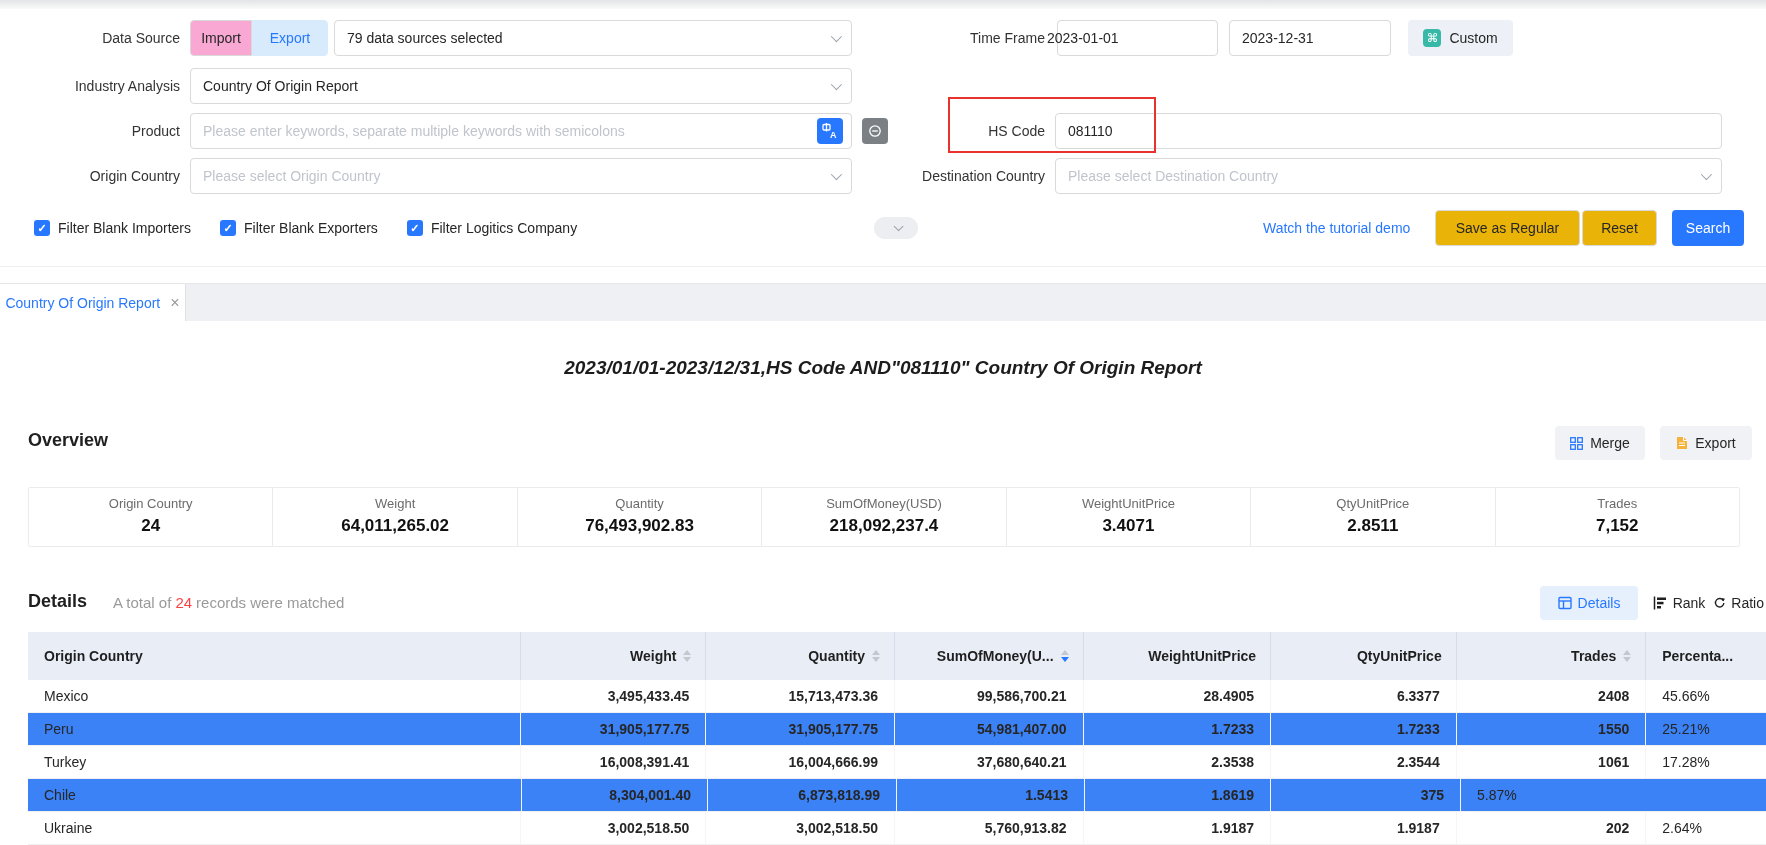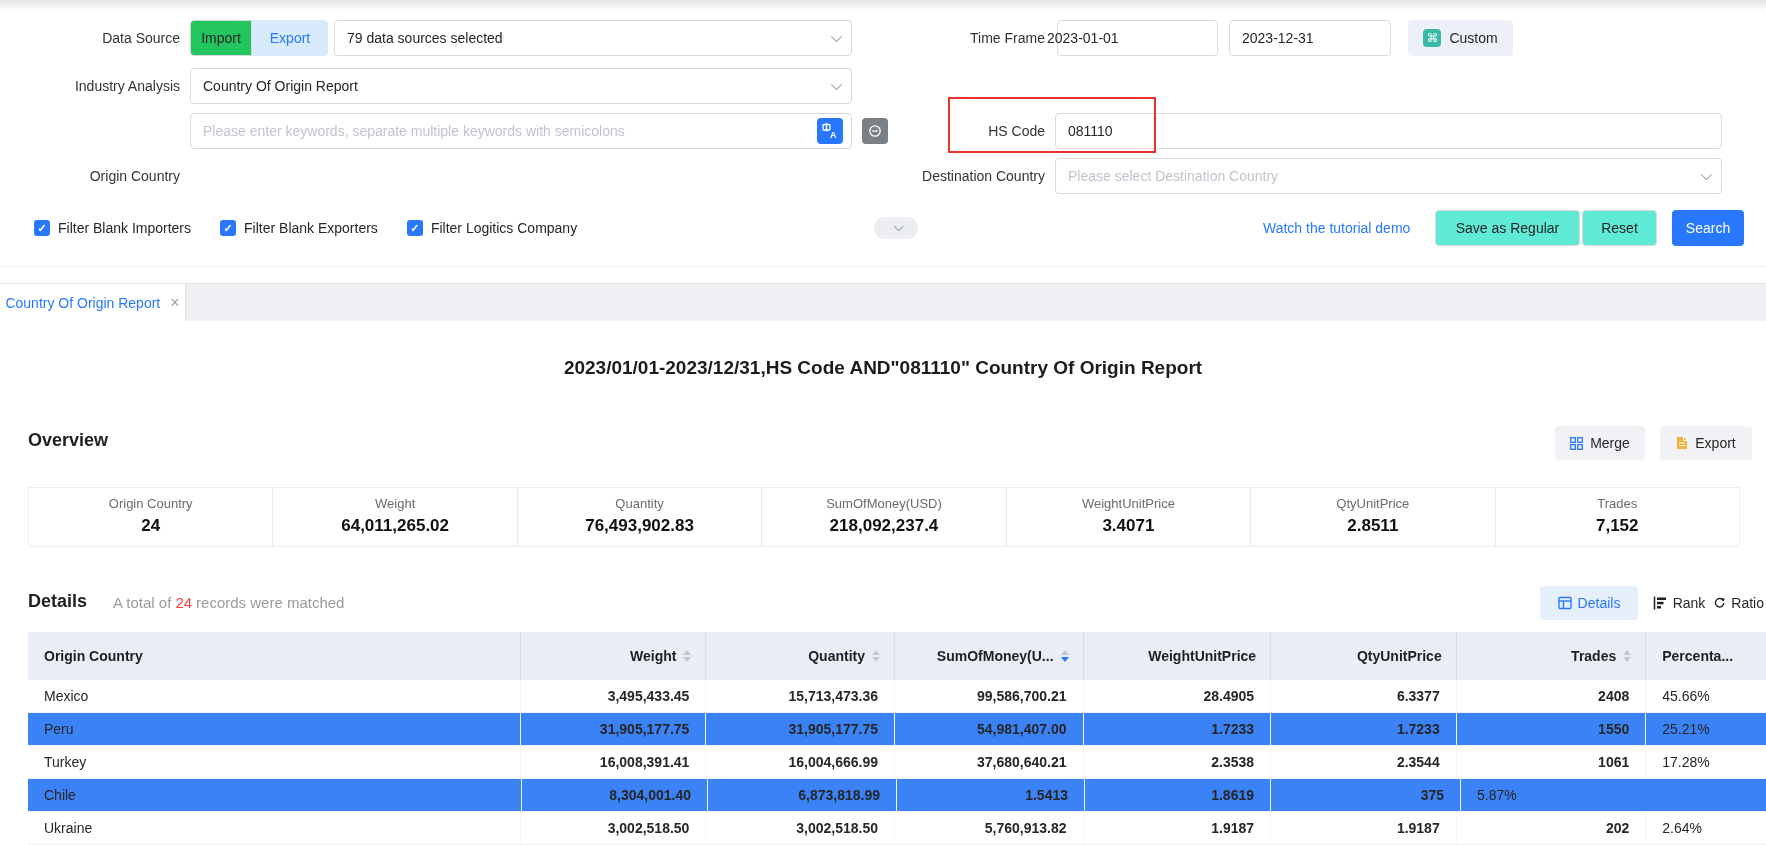--- a/index.html
+++ b/index.html
@@ -12,21 +12,21 @@
   .filter-panel { position:absolute; top:0; left:0; width:100%; height:267px;
                   background:#fff; border-bottom:1px solid #efefef; }
   .filter-panel::before { content:""; position:absolute; top:0; left:0; right:0; height:9px;
                   background:linear-gradient(180deg,#e3e4e6,#fafafa); }
   .flabel { position:absolute; width:180px; text-align:right; line-height:36px; color:#333; }
   .flabel-r { position:absolute; left:860px; width:185px; text-align:right; line-height:36px; color:#333; }
   .r1 { top:20px; } .r2 { top:68px; } .r3 { top:113px; } .r4 { top:158px; }
 
   .seg { position:absolute; left:190px; top:20px; display:flex; height:36px; }
   .seg-btn { display:flex; align-items:center; justify-content:center; cursor:pointer; }
-  .seg-import { width:62px; border:1px solid #d9d9d9; border-radius:4px 0 0 4px; background:#22c55e; }
+  .seg-import { width:62px; border:1px solid #d9d9d9; border-radius:4px 0 0 4px; background:#f9a8d4; }
   .seg-export { width:76px; background:var(--accent-bg); color:var(--accent);
                 border:1px solid var(--accent-bg); border-radius:0 4px 4px 0; }
 
   .select, .input, .datebox { position:absolute; height:36px; background:#fff;
       border:1px solid #d9d9d9; border-radius:4px; display:flex; align-items:center;
       padding:0 12px; }
   .select { justify-content:space-between; }
   .chev { width:8px; height:8px; border-right:1.5px solid #9aa0a8; border-bottom:1.5px solid #9aa0a8;
           transform:rotate(45deg) translateY(-2px); flex:0 0 auto; }
   .placeholder { color:#c0c4cc; }
@@ -66,36 +66,36 @@
 
   .expand-pill { position:absolute; left:874px; top:217px; width:44px; height:22px;
       background:#eceef1; border-radius:11px; display:flex; align-items:center;
       justify-content:center; cursor:pointer; }
   .expand-pill .chev { transform:rotate(45deg) translateY(-3px); width:7px; height:7px; }
 
   .tutorial-link { position:absolute; left:1263px; top:210px; height:36px; line-height:36px;
       color:var(--accent); cursor:pointer; }
   .btn { position:absolute; top:210px; height:36px; border-radius:4px; display:flex;
       align-items:center; justify-content:center; cursor:pointer; font-size:14px; }
-  .btn-plain { background:#5eead4; border:1px solid #d9d9d9; color:#262626; }
+  .btn-plain { background:#eab308; border:1px solid #d9d9d9; color:#262626; }
   .save-btn { left:1435px; width:145px; }
   .reset-btn { left:1582px; width:75px; }
   .search-btn { left:1672px; width:72px; background:var(--accent); color:#fff; border:none; }
 
   
   .tab-strip { position:absolute; top:283px; left:0; width:100%; height:38px;
       background:#eef0f3; border-top:1px solid #e7e7e9; }
   .tab { width:186px; height:100%; background:#fff; border-right:1px solid #e2e2e4;
       display:flex; align-items:center; justify-content:center; gap:10px; cursor:pointer; }
   .tab-label { color:var(--accent); }
   .tab-close { color:#9b9b9b; font-size:16px; cursor:pointer; }
 
   
   .report-title { position:absolute; top:357px; left:0; width:100%; text-align:center;
-      font-size:19px; font-weight:600; color:#1c1c1c; }
+      font-size:19px; font-weight:600; color:#1c1c1c;font-style:italic; }
 
   .overview-heading { position:absolute; left:28px; top:430px; font-size:18px; font-weight:bold; color:#1f1f1f; }
   .tool-btn { position:absolute; top:426px; height:34px; background:#f0f2f5; border-radius:4px;
       display:flex; align-items:center; justify-content:center; gap:7px; cursor:pointer; color:#262626; }
   .merge-btn { left:1555px; width:90px; }
   .export-btn { left:1660px; width:92px; }
 
   .stats-bar { position:absolute; left:28px; top:487px; width:1712px; height:60px;
       border:1px solid #ececec; border-radius:2px; display:flex; background:#fff; }
   .stat { flex:1; text-align:center; padding-top:8px; border-right:1px solid #eaeaea; }
@@ -178,20 +178,21 @@
       <span class="cmd-icon">⌘</span>
       <span>Custom</span>
     </div>
 
     <div class="flabel r2">Industry Analysis</div>
     <div class="select ind-select">
       <span>Country Of Origin Report</span>
       <span class="chev"></span>
     </div>
 
+    <div class="flabel r3">Product</div>
     <div class="input product-input">
       <input class="txt" placeholder="Please enter keywords, separate multiple keywords with semicolons" style="">
     </div>
     <span class="icon-badge translate-badge">
       <svg width="18" height="18" viewBox="0 0 18 18">
         <rect x="2" y="2.5" width="7" height="5.5" rx="1" fill="none" stroke="#fff" stroke-width="1.3"></rect>
         <line x1="5.5" y1="1" x2="5.5" y2="9.5" stroke="#fff" stroke-width="1.3"></line>
         <text x="9" y="16" font-size="9" font-weight="bold" fill="#fff" font-family="Liberation Sans, sans-serif">A</text>
       </svg>
     </span>
@@ -202,20 +203,24 @@
       </svg>
     </span>
 
     <div class="flabel-r r3">HS Code</div>
     <div class="input hs-input">
       <input class="txt" value="081110" style="">
     </div>
     <div class="hs-highlight"></div>
 
     <div class="flabel r4">Origin Country</div>
+    <div class="select origin-select">
+      <span class="placeholder">Please select Origin Country</span>
+      <span class="chev"></span>
+    </div>
 
     <div class="flabel-r r4">Destination Country</div>
     <div class="select dest-select">
       <span class="placeholder">Please select Destination Country</span>
       <span class="chev"></span>
     </div>
 
     <div class="cb-row">
         <label class="cb-item">
           <span class="cb-box">✓</span>

